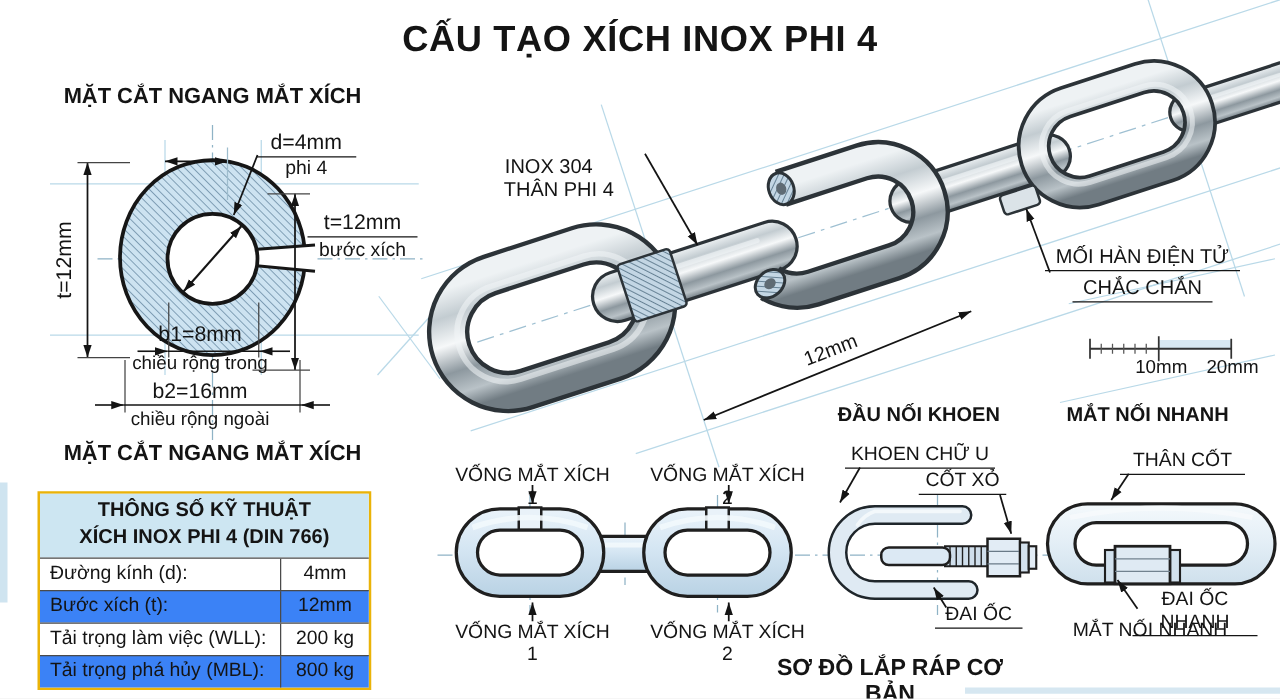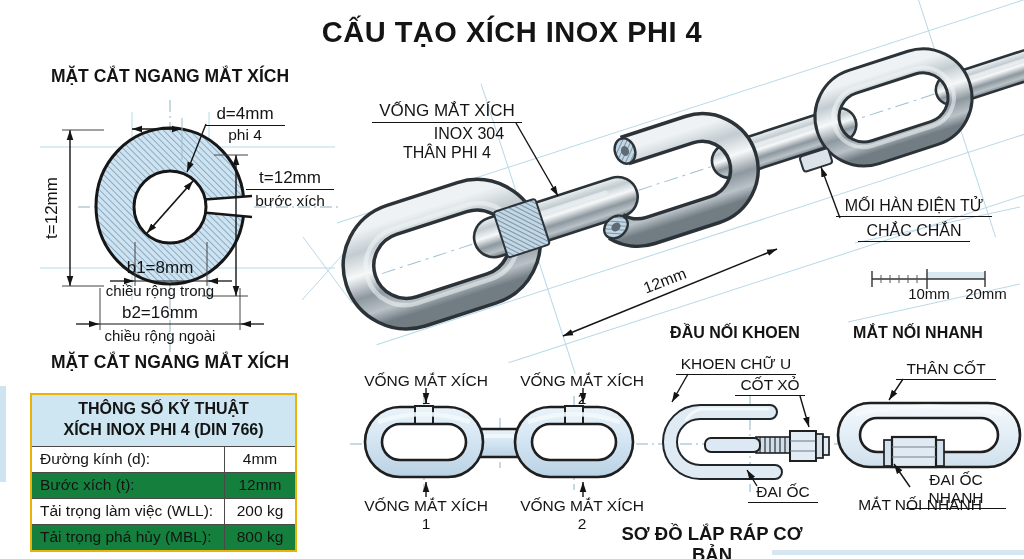--- a/index.html
+++ b/index.html
@@ -17,21 +17,21 @@
   .f15{font-size:15.5px;}
   .f14{font-size:15px;}
   .rot90{transform:rotate(-90deg);transform-origin:50% 50%;}
   .rot20{transform:rotate(-21deg);transform-origin:50% 50%;}
   
   .spec-table{position:absolute;left:30px;top:393px;width:263px;border:2px solid #eab308;
               background:#fff;font-size:15.5px;}
   .spec-header{background:#cde6f2;text-align:center;font-weight:bold;font-size:16px;
                padding:4px 2px 5px 2px;line-height:1.3;}
   .spec-row{display:flex;border-top:1.6px solid #4a4a4a;height:25px;align-items:center;}
-  .spec-row.alt{background:#15803d;}
+  .spec-row.alt{background:#3b82f6;}
   .spec-label{flex:1;padding-left:8px;}
   .spec-value{width:70px;align-self:stretch;border-left:1.6px solid #4a4a4a;
               display:flex;align-items:center;justify-content:center;}
 </style>
 </head>
 <body>
 
 <div class="canvas">
 
 <svg width="1024" height="559" viewBox="0 0 1024 559">
@@ -269,22 +269,21 @@
 <div class="lbl f15 c" style="left:205px;top:126px;width:80px;">phi 4</div>
 <div class="lbl f17 c rot90" style="left:20px;top:198px;width:64px;height:20px;">t=12mm</div>
 <div class="lbl f17 c ul" style="left:246px;top:168px;width:88px;">t=12mm</div>
 <div class="lbl f15 c" style="left:246px;top:192px;width:88px;">bước xích</div>
 <div class="lbl f17 c" style="left:120px;top:258px;width:80px;">b1=8mm</div>
 <div class="lbl f14 c" style="left:105px;top:282px;width:110px;">chiều rộng trong</div>
 <div class="lbl f17 c" style="left:118px;top:303px;width:84px;">b2=16mm</div>
 <div class="lbl f14 c" style="left:103px;top:327px;width:114px;">chiều rộng ngoài</div>
 <div class="lbl h17 b c" style="left:40px;top:352px;width:260px;">MẶT CẮT NGANG MẮT XÍCH</div>
 
-<div class="lbl f17 c ul" style="left:372px;top:101px;width:150px;">VỐNG MẮT XÍCH</div>
-<div class="lbl f16 c" style="left:394px;top:125px;width:150px;">INOX 304</div>
+<div class="lbl f16 c" style="left:364px;top:125px;width:150px;">INOX 304</div>
 <div class="lbl f16 c" style="left:372px;top:144px;width:150px;">THÂN PHI 4</div>
 <div class="lbl f16 c ul" style="left:836px;top:197px;width:156px;">MỐI HÀN ĐIỆN TỬ</div>
 <div class="lbl f16 c ul" style="left:858px;top:222px;width:112px;">CHẮC CHẮN</div>
 <div class="lbl f16 c rot20" style="left:630px;top:272px;width:70px;">12mm</div>
 <div class="lbl f14 c" style="left:905px;top:285px;width:48px;">10mm</div>
 <div class="lbl f14 c" style="left:962px;top:285px;width:48px;">20mm</div>
 
 <div class="spec-table">
   <div class="spec-header">
     <div>THÔNG SỐ KỸ THUẬT</div>

